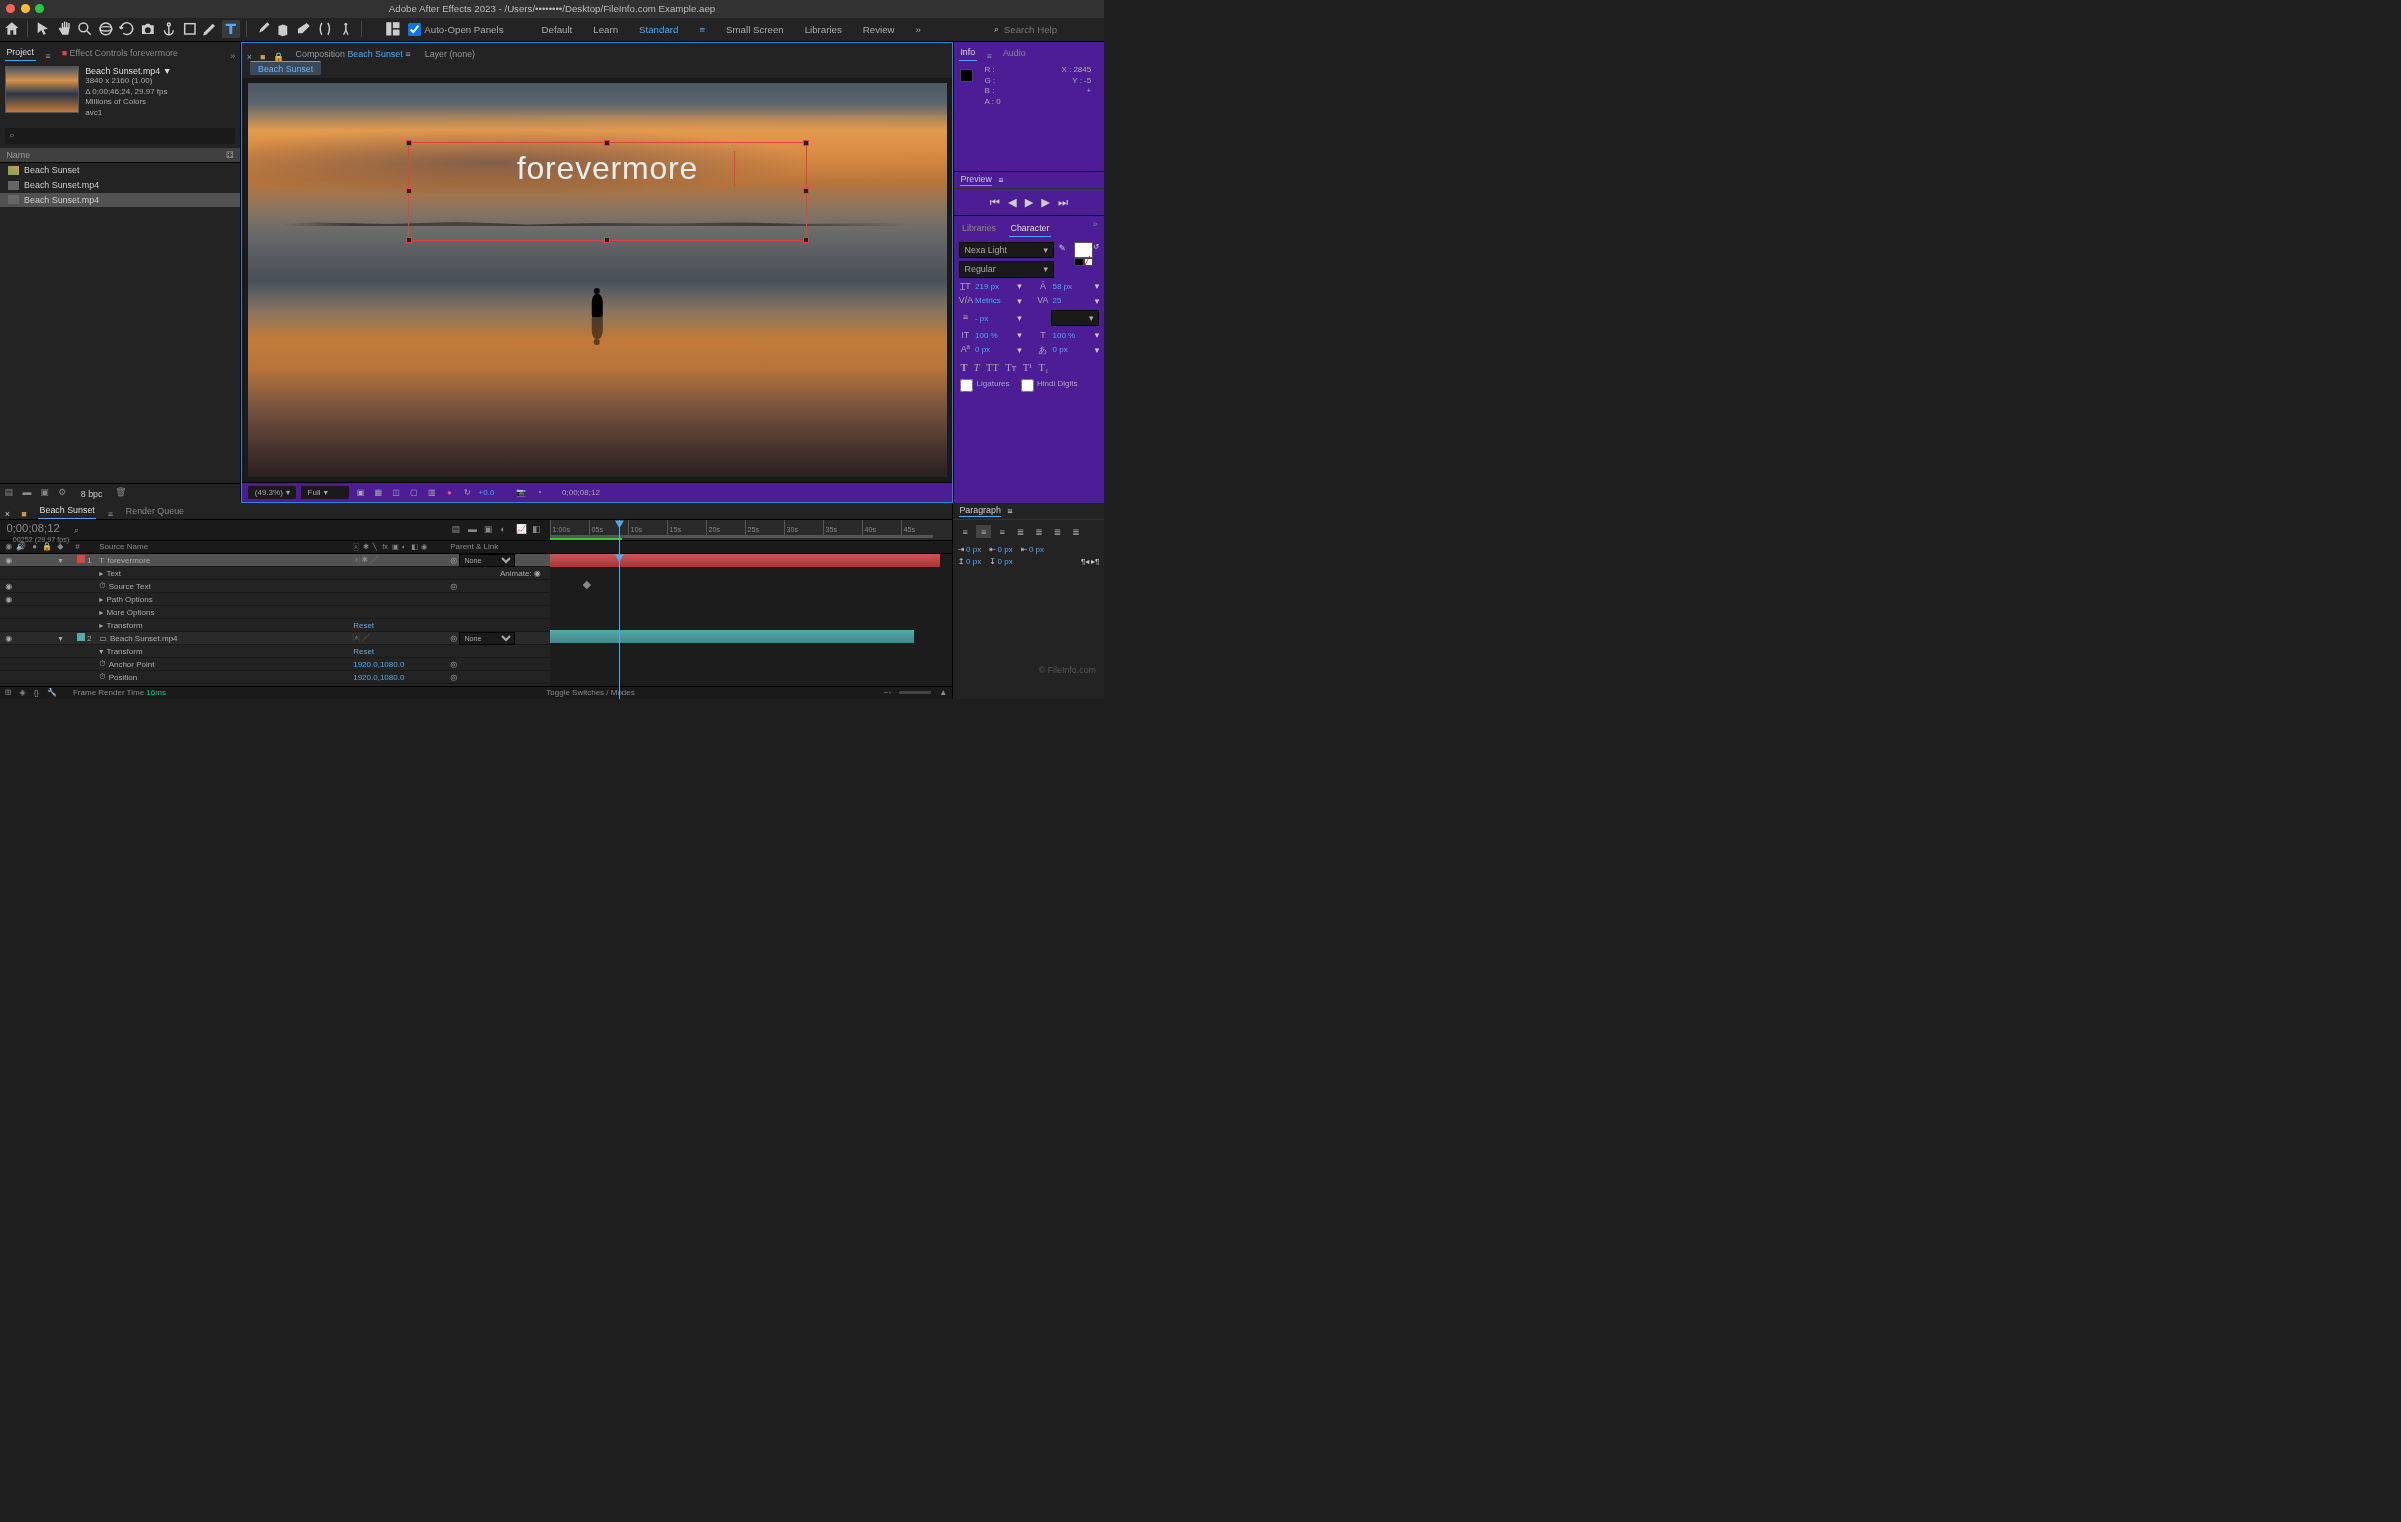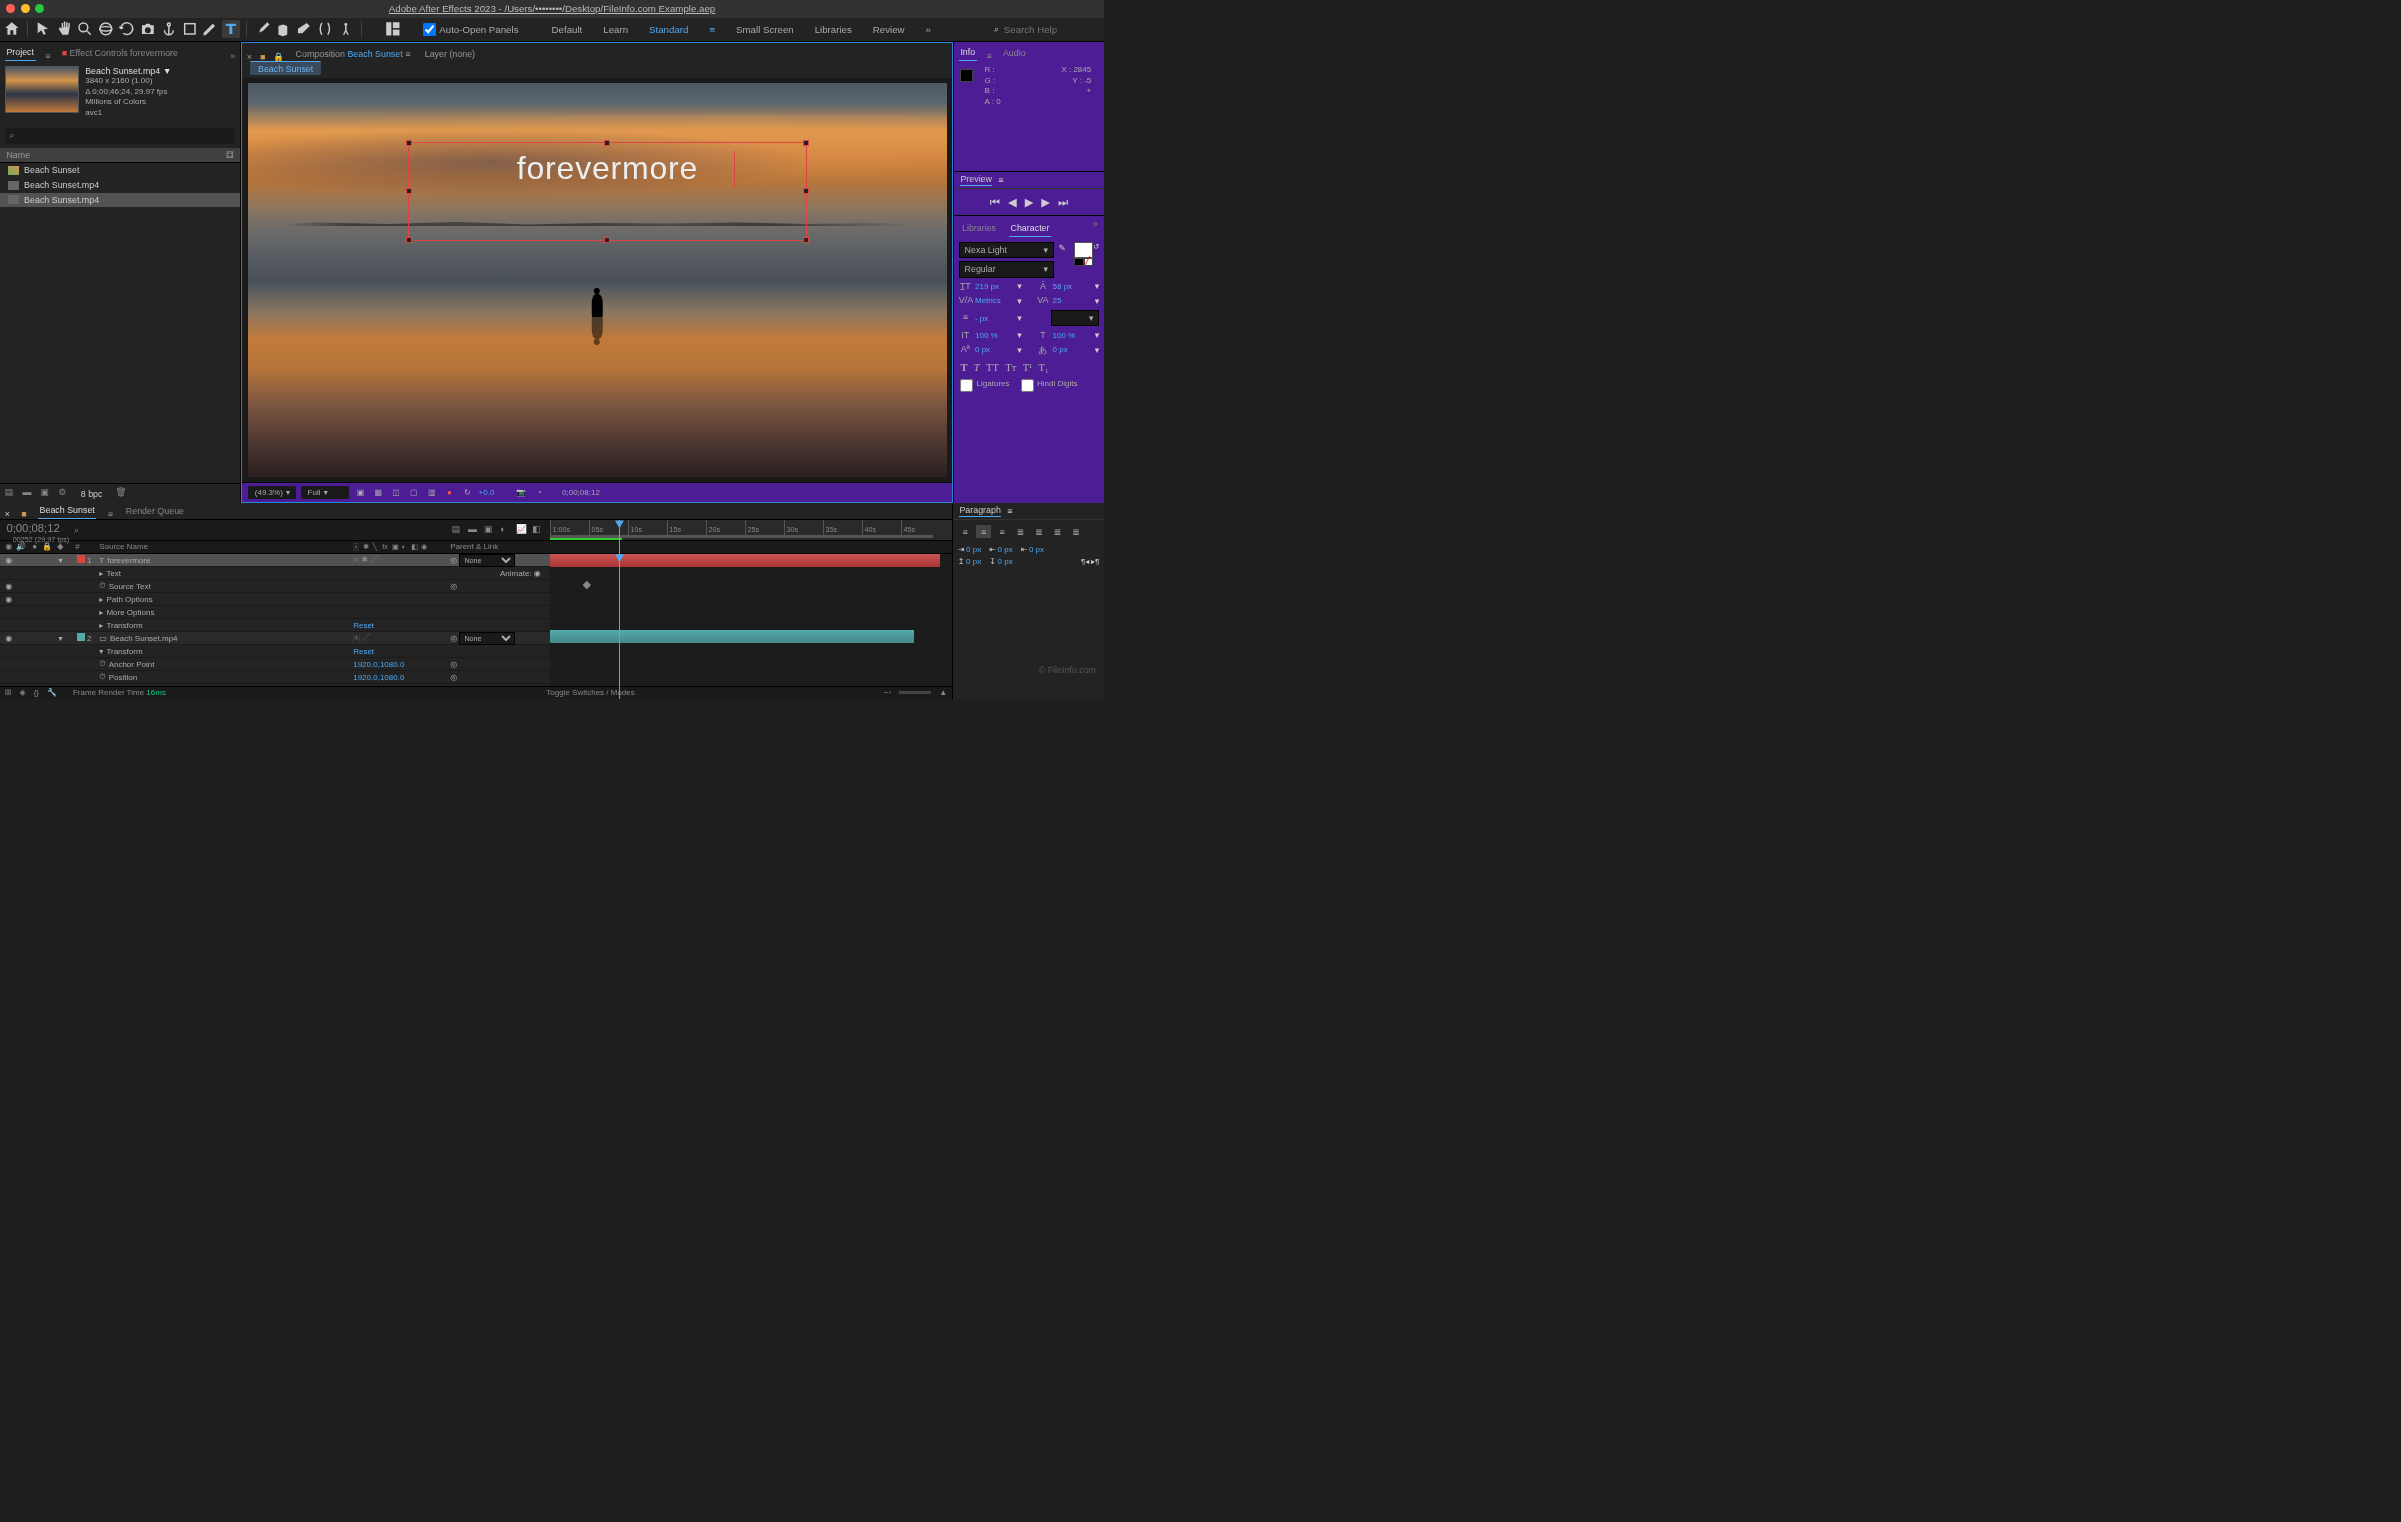--- a/index.html
+++ b/index.html
@@ -1,21 +1,21 @@
 <!DOCTYPE html>
 <html style="font-size:13px"><head>
 <meta charset="utf-8">
 <style>
 * { margin:0; padding:0; box-sizing:border-box; font-family:-apple-system,BlinkMacSystemFont,"Segoe UI",Arial,sans-serif; }
 body { background:#1e1e1e; color:#ccc; font-size:8.9px; overflow:hidden; width:1104px; height:699px; position:relative; }
 .titlebar { height:17.7px; background:#323232; display:flex; align-items:center; padding:0 6.4px; position:relative; }
 .traffic { display:flex; gap:5.6px; }
 .tl { width:8.9px; height:8.9px; border-radius:50%; }
 .tl.red{background:#ff5f56;} .tl.yellow{background:#ffbd2e;} .tl.green{background:#27c93f;}
-.titlebar .title { position:absolute; left:0; right:0; text-align:center; font-size:9.7px; color:#bbb; pointer-events:none;text-decoration:underline; }
+.titlebar .title { position:absolute; left:0; right:0; text-align:center; font-size:9.7px; color:#bbb; pointer-events:none; }
 .toolbar { height:24px; background:#232323; border-bottom:0.8px solid #000; display:flex; align-items:center; padding:0 3.2px; gap:3.2px; }
 .toolbar .icon { width:17.7px; height:17.7px; display:flex; align-items:center; justify-content:center; color:#ccc; border-radius:1.6px; }
 .toolbar .icon.active{ background:#3a3a3a; color:#4fa8f0; }
 .toolbar .sep { width:0.8px; height:16px; background:#444; margin:0 3.2px; }
 .workspaces { display:flex; gap:21px; align-items:center; margin-left:auto; margin-right:auto; }
 .workspaces span { color:#aaa; cursor:pointer; font-size:9.7px; }
 .workspaces span.active { color:#4fa8f0; }
 .search-box { display:flex; align-items:center; gap:4.8px; margin-left:auto; }
 .search-box input { background:#232323; border:none; color:#aaa; width:97px; font-size:9.7px; outline:none; }
 .main-area { display:flex; height:461px; }
@@ -241,21 +241,21 @@
       </svg>
     </div>
   <div class="sep"></div>
   <div class="icon" style="margin-left:16px">
       <svg viewBox="0 0 24 24" fill="currentColor">
         <rect x="3" y="3" width="7" height="18"></rect>
         <rect x="12" y="3" width="9" height="8"></rect>
         <rect x="12" y="13" width="9" height="8"></rect>
       </svg>
     </div>
-  <label style="display:flex;gap:3.2px;align-items:center;color:#aaa;font-size:9.7px;margin-left:18px;">
+  <label style="display:flex;gap:3.2px;align-items:center;color:#aaa;font-size:9.7px;margin-left:3px;">
       <input type="checkbox" checked="" style="">
       <span>Auto-Open Panels</span>
     </label>
   <div class="workspaces">
     <span>Default</span>
     <span>Learn</span>
     <span class="active">Standard</span>
     <span style="color:#4fa8f0">≡</span>
     <span>Small Screen</span>
     <span>Libraries</span>

